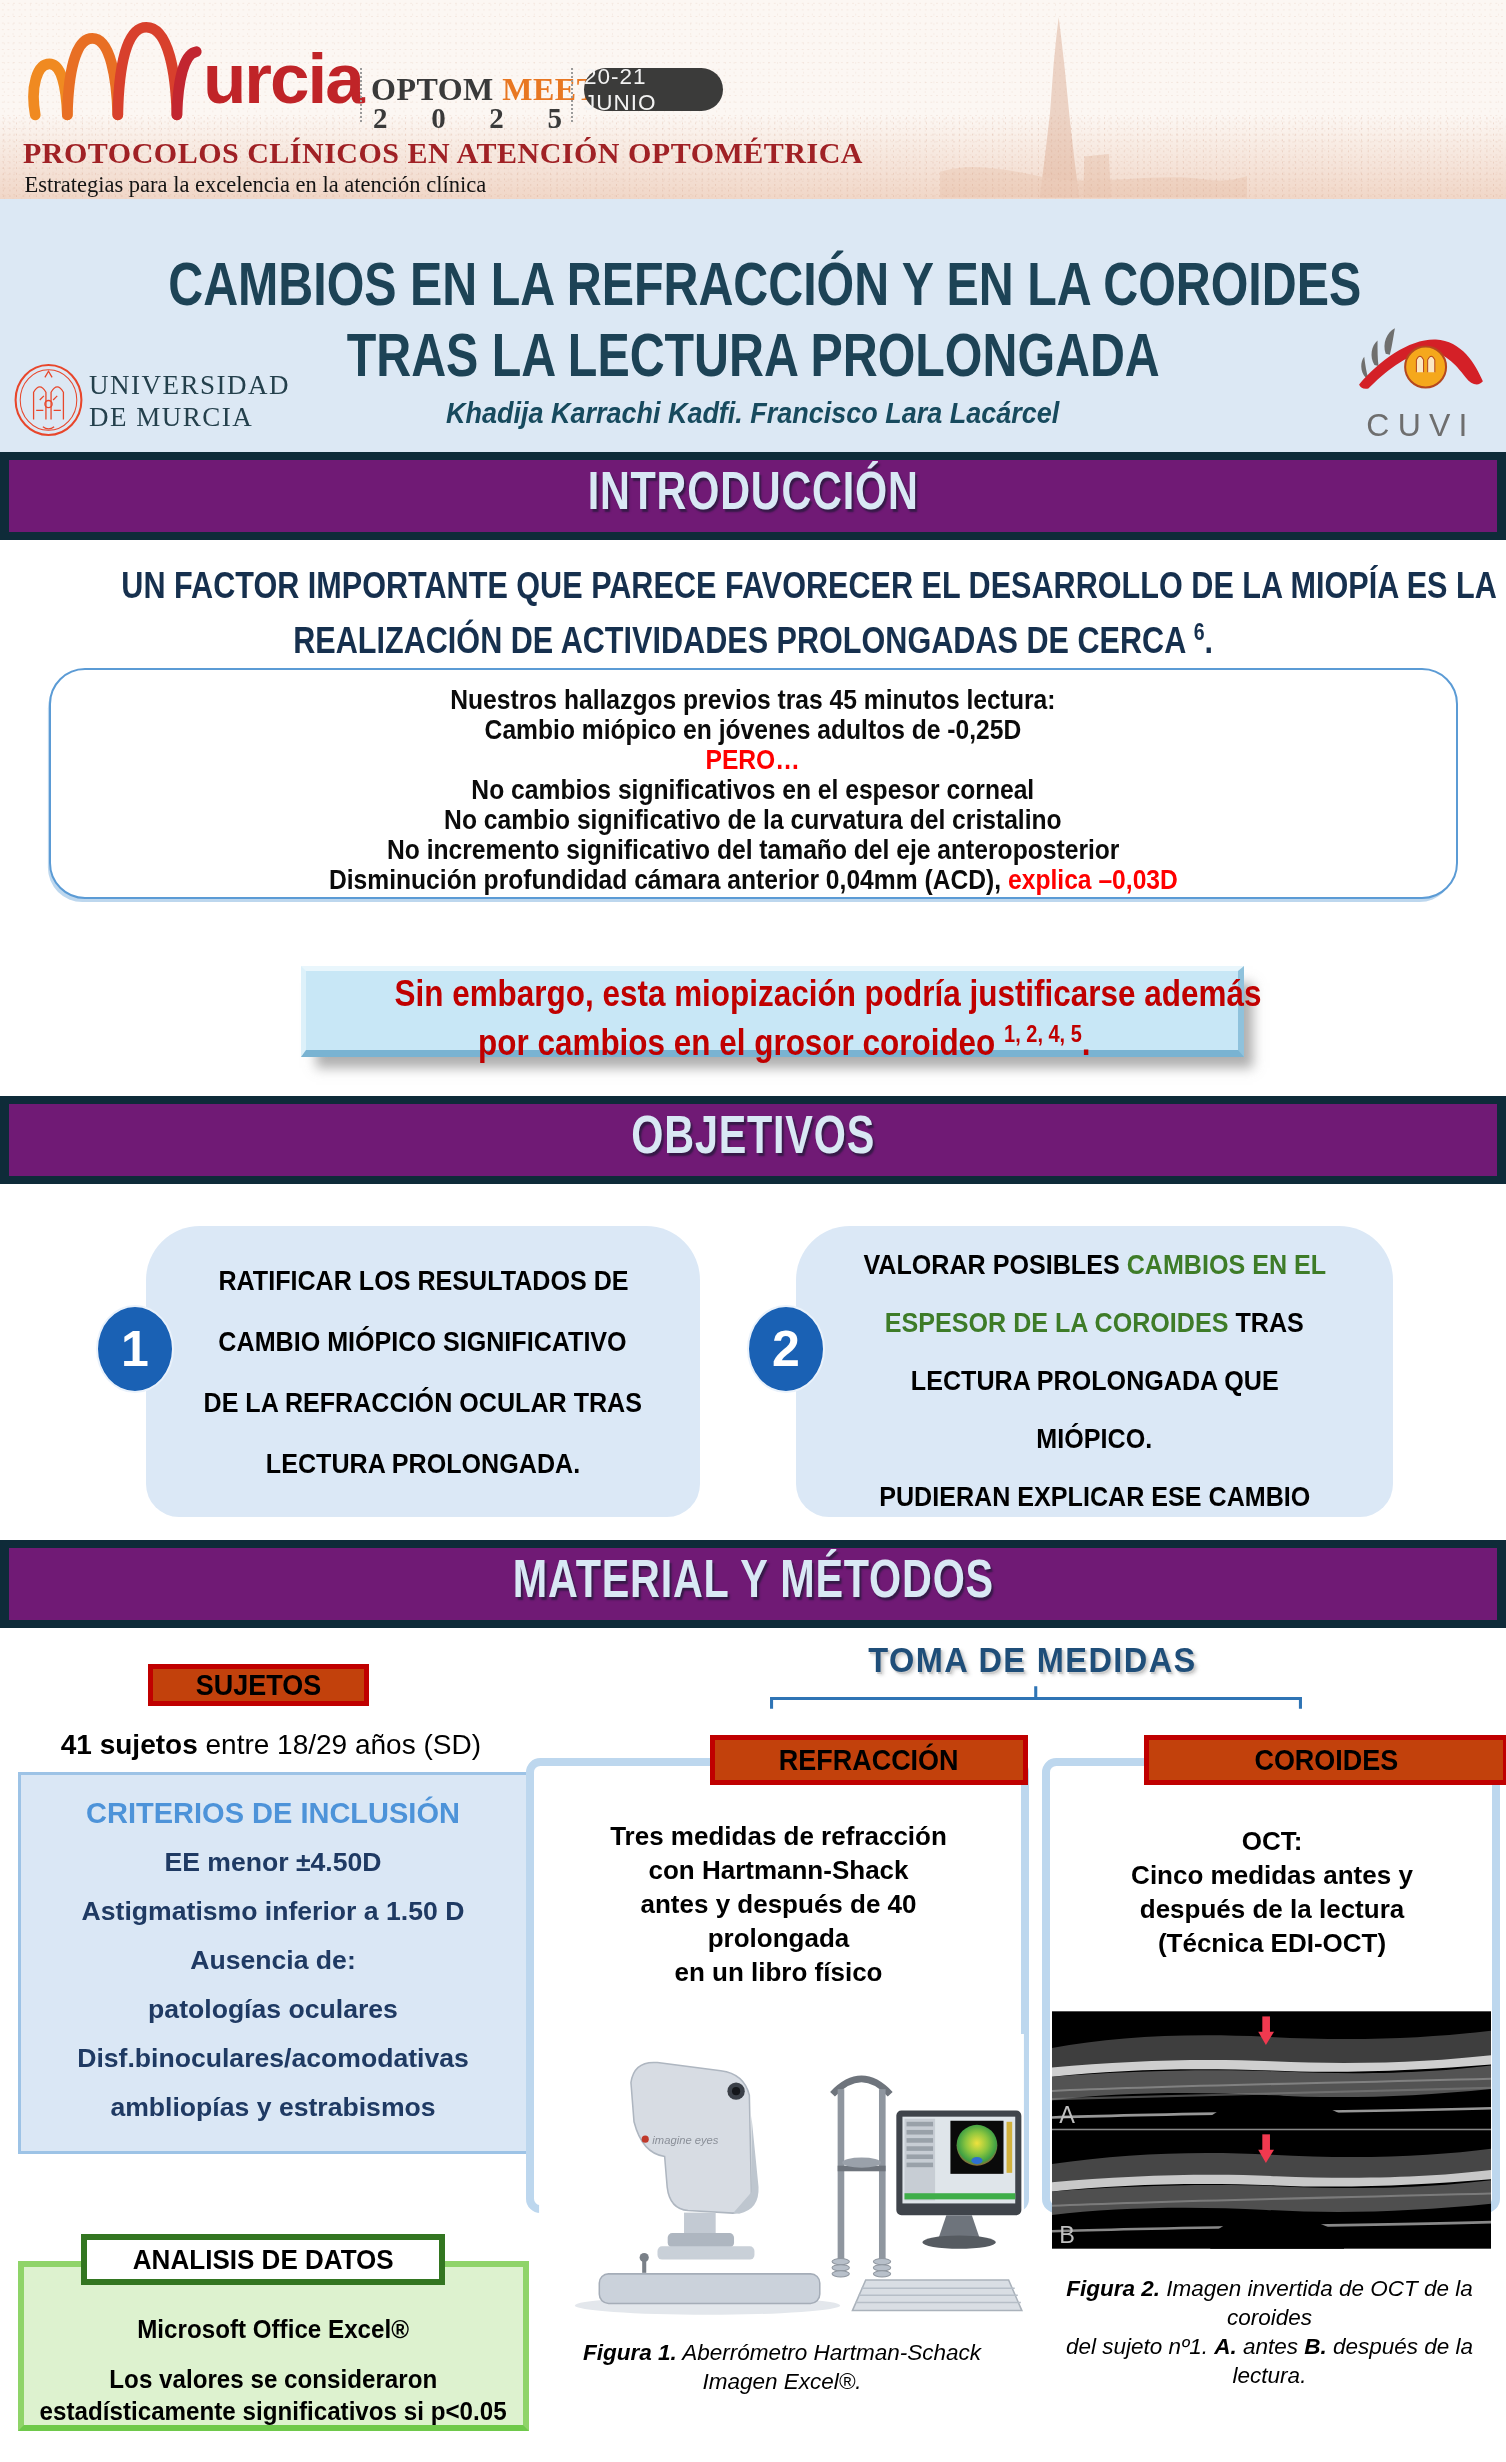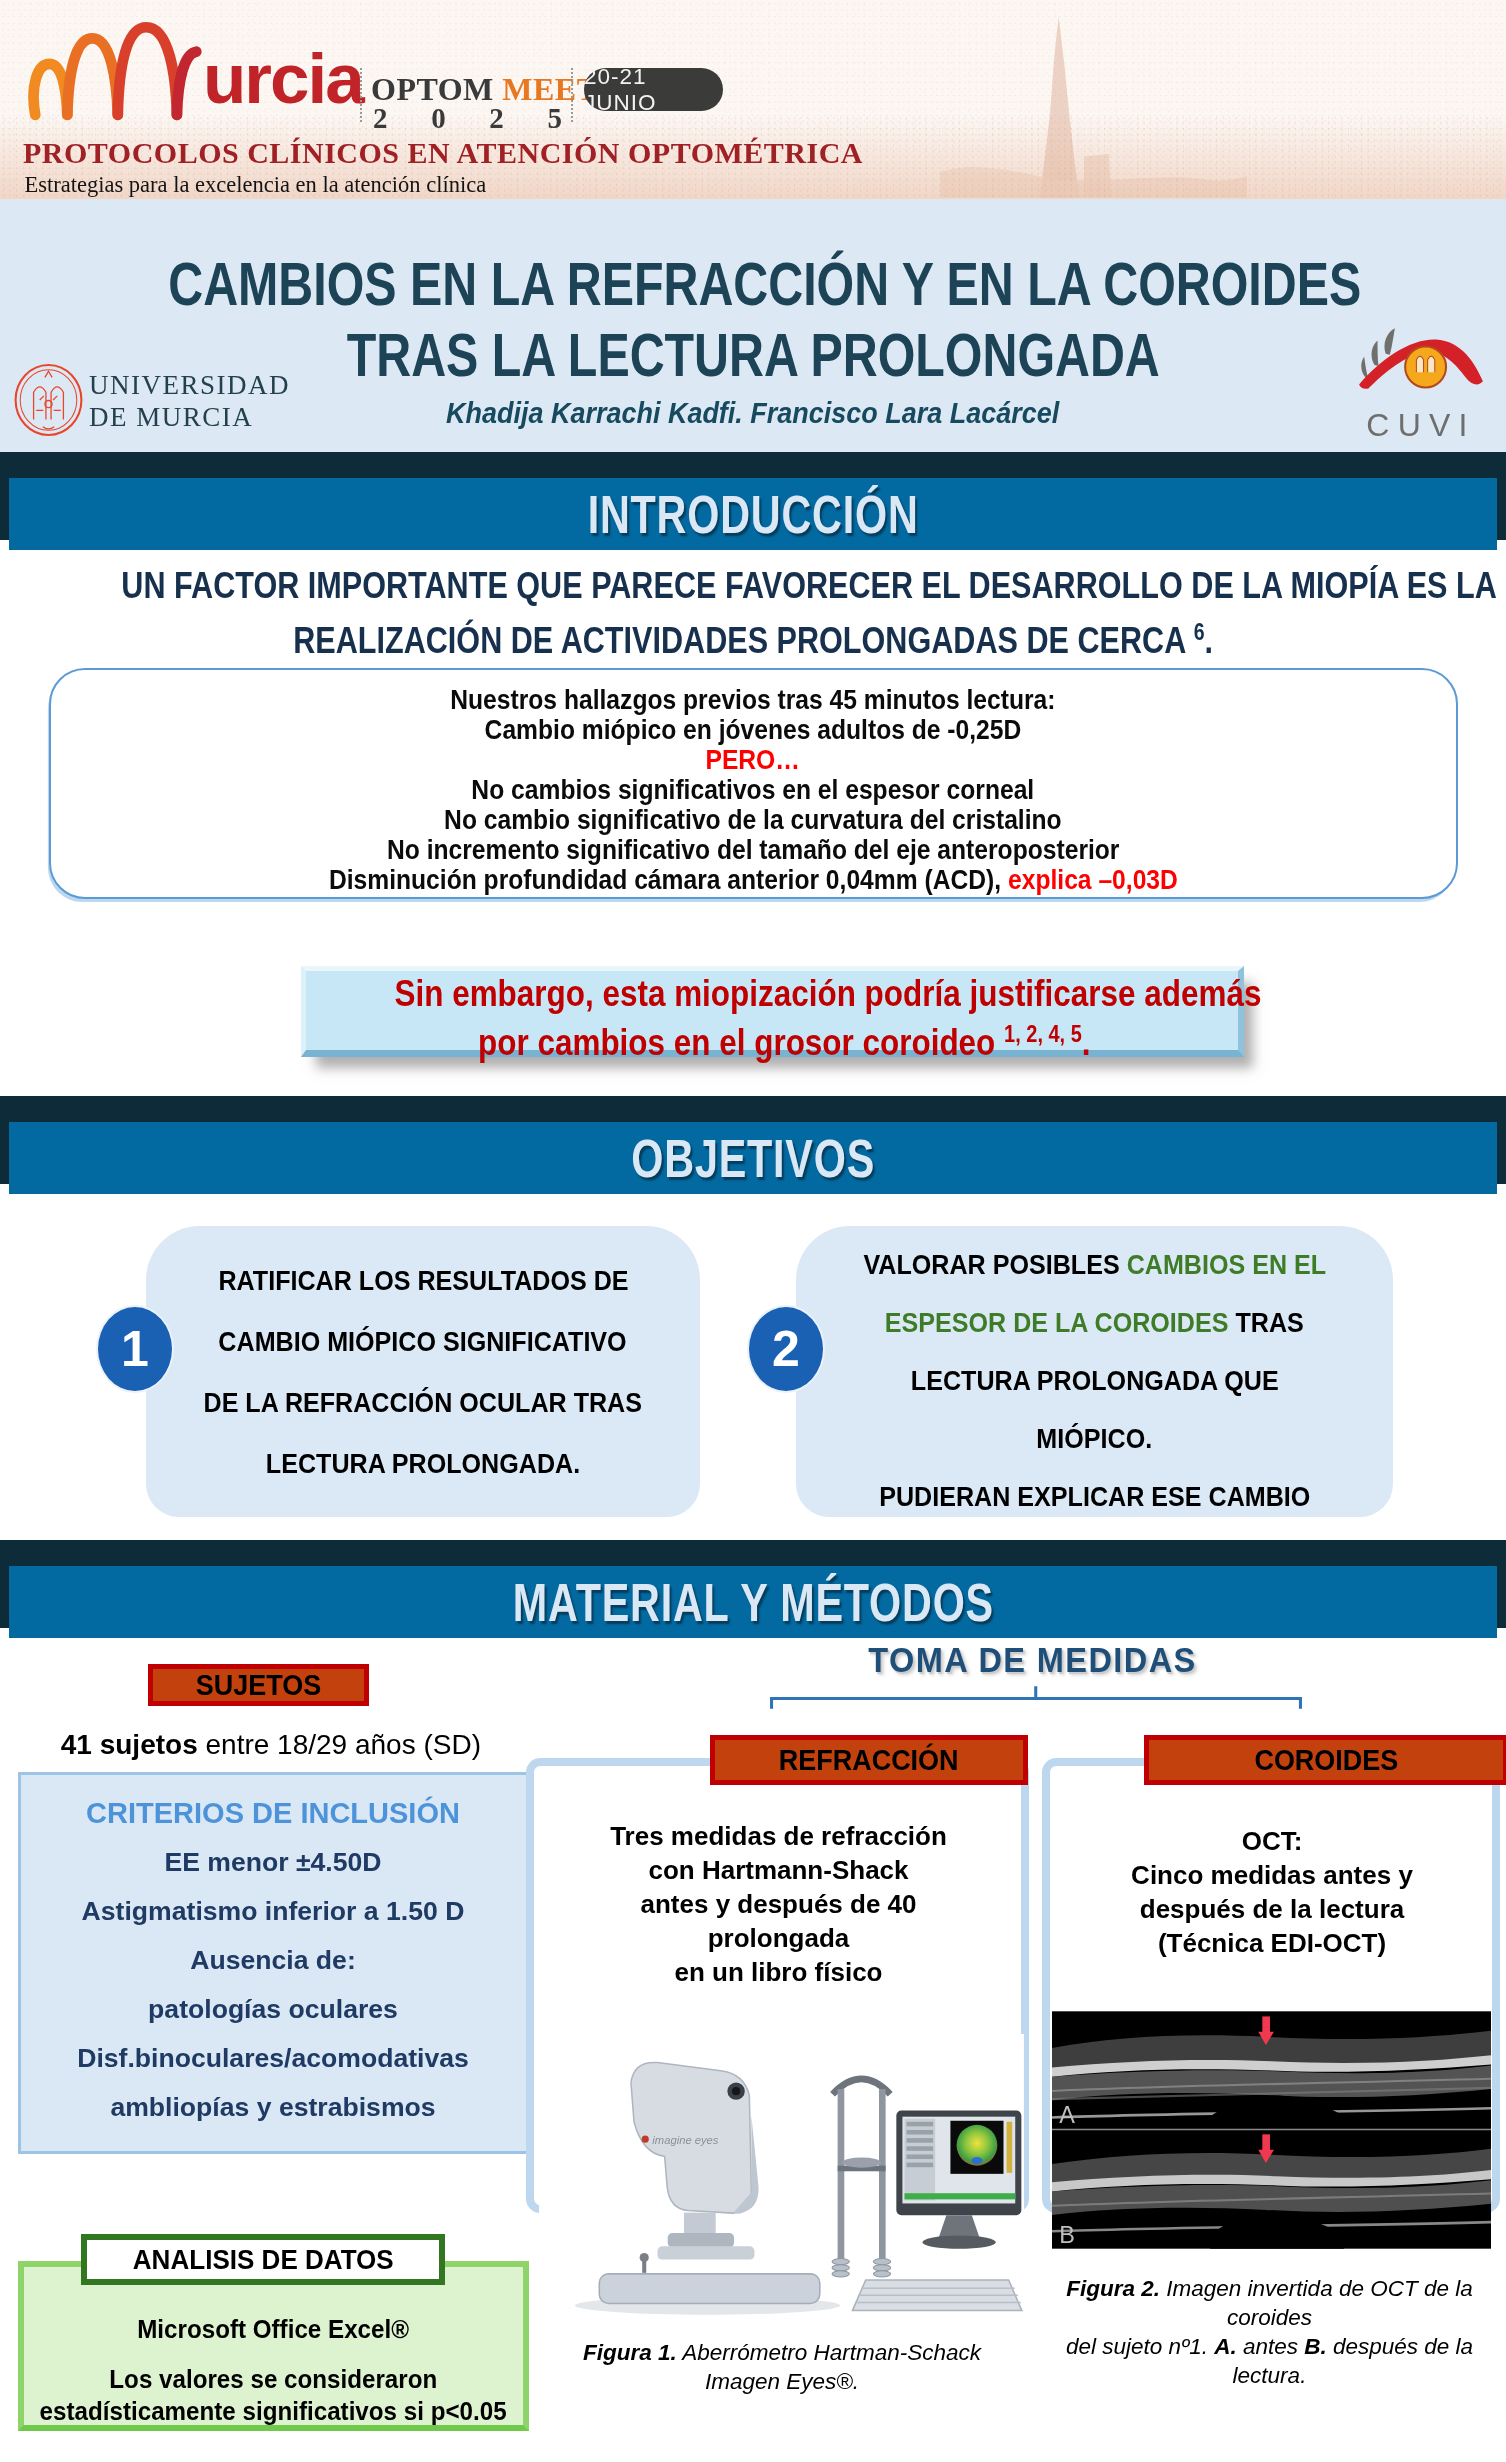--- a/index.html
+++ b/index.html
@@ -31,21 +31,21 @@
 
   
   .title-block{left:0;top:199px;width:1506px;height:253px;background:#DCE8F4;}
   .main-title{width:1506px;color:#1D4356;font-size:62px;font-weight:bold;line-height:1;}
   .authors{width:1506px;color:#174A5E;font-size:29px;font-weight:bold;font-style:italic;}
   .umu-text{font-family:"Liberation Serif",serif;color:#24404C;font-size:27px;letter-spacing:1.5px;line-height:31px;}
   .cuvi-text{color:#6E6E6E;font-size:32px;letter-spacing:8.2px;}
 
   
   .banner{left:0;width:1506px;height:88px;background:#0E2B39;padding:7.7px 8.7px;box-sizing:border-box;}
-  .banner-in{width:100%;height:100%;background:#0369a1;display:flex;align-items:center;justify-content:center;margin-top:18px;}
+  .banner-in{width:100%;height:100%;background:#701a75;display:flex;justify-content:center;}
   .banner-text{font-weight:bold;font-size:53px;color:#D9E8F4;letter-spacing:1px;text-shadow:2.6px 2.6px 2px rgba(8,25,35,.55);}
 
   
   .intro-heading{width:1506px;color:#16304E;font-size:36px;font-weight:bold;line-height:46px;}
   .findings-box{left:49px;top:668px;width:1409px;height:231px;border:2.6px solid #5B9BD5;border-radius:36px;background:#fff;box-sizing:border-box;box-shadow:-2.6px 4.6px 0 -1.5px #BDD7EE;}
   .findings-line{width:1404px;font-size:28px;font-weight:bold;color:#0b0b0b;line-height:30px;}
   .red-bright{color:#FF0000;}
   .dark-red{color:#C00000;}
   .sinembargo{left:301px;top:966px;width:943px;height:91px;background:#C8E7F6;box-sizing:border-box;
     border-top:5.6px solid #E9F6FC;border-left:5.6px solid #DDF1FA;border-right:6.6px solid #8FC2DC;border-bottom:7.7px solid #79B3D2;
@@ -290,21 +290,21 @@
     <rect x="716" y="312" width="217" height="12" fill="#3FAE49"></rect>
     <path d="M798,355 L848,355 L864,402 L782,402 Z" fill="#6E747C"></path>
     <ellipse cx="823" cy="408" rx="72" ry="13" fill="#565B61"></ellipse>
     <path d="M640,482 L920,482 L946,542 L614,542 Z" fill="#D9DEE4" stroke="#AAB2BB" stroke-width="3"></path>
     <line x1="632" y1="498" x2="932" y2="498" stroke="#B6BEC7" stroke-width="3"></line>
     <line x1="626" y1="512" x2="938" y2="512" stroke="#B6BEC7" stroke-width="3"></line>
     <line x1="620" y1="526" x2="944" y2="526" stroke="#B6BEC7" stroke-width="3"></line>
   </svg>
   <div class="abs ctr caption" style="left:552px;top:2338px;width:460px;">
     <div><span class="b">Figura 1.</span><span> Aberrómetro Hartman-Schack</span></div>
-    <div>Imagen Eyes®.</div>
+    <div>Imagen Excel®.</div>
   </div>
 
   <div class="abs lb-box" style="left:1042px;top:1758px;width:458px;height:455px;"></div>
   <div class="abs red-title-box" style="left:1144px;top:1735px;width:364px;height:50px;">
     <span class="nx92">COROIDES</span>
   </div>
   <div class="abs ctr" style="left:1053px;top:1824px;width:438px;">
     <div class="col-text">OCT:</div>
     <div class="col-text">Cinco medidas antes y</div>
     <div class="col-text">después de la lectura</div>

